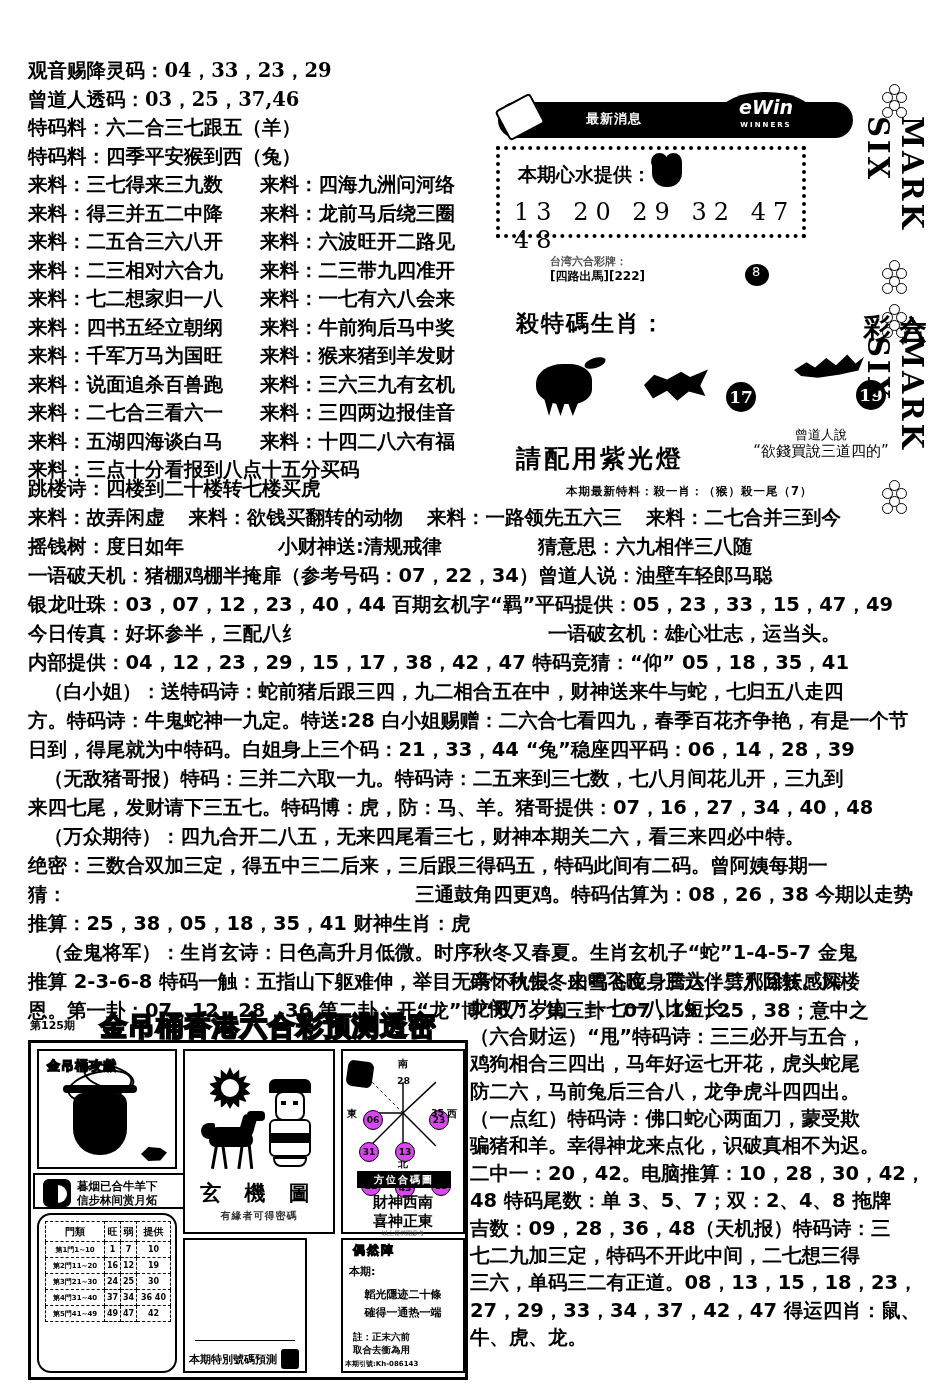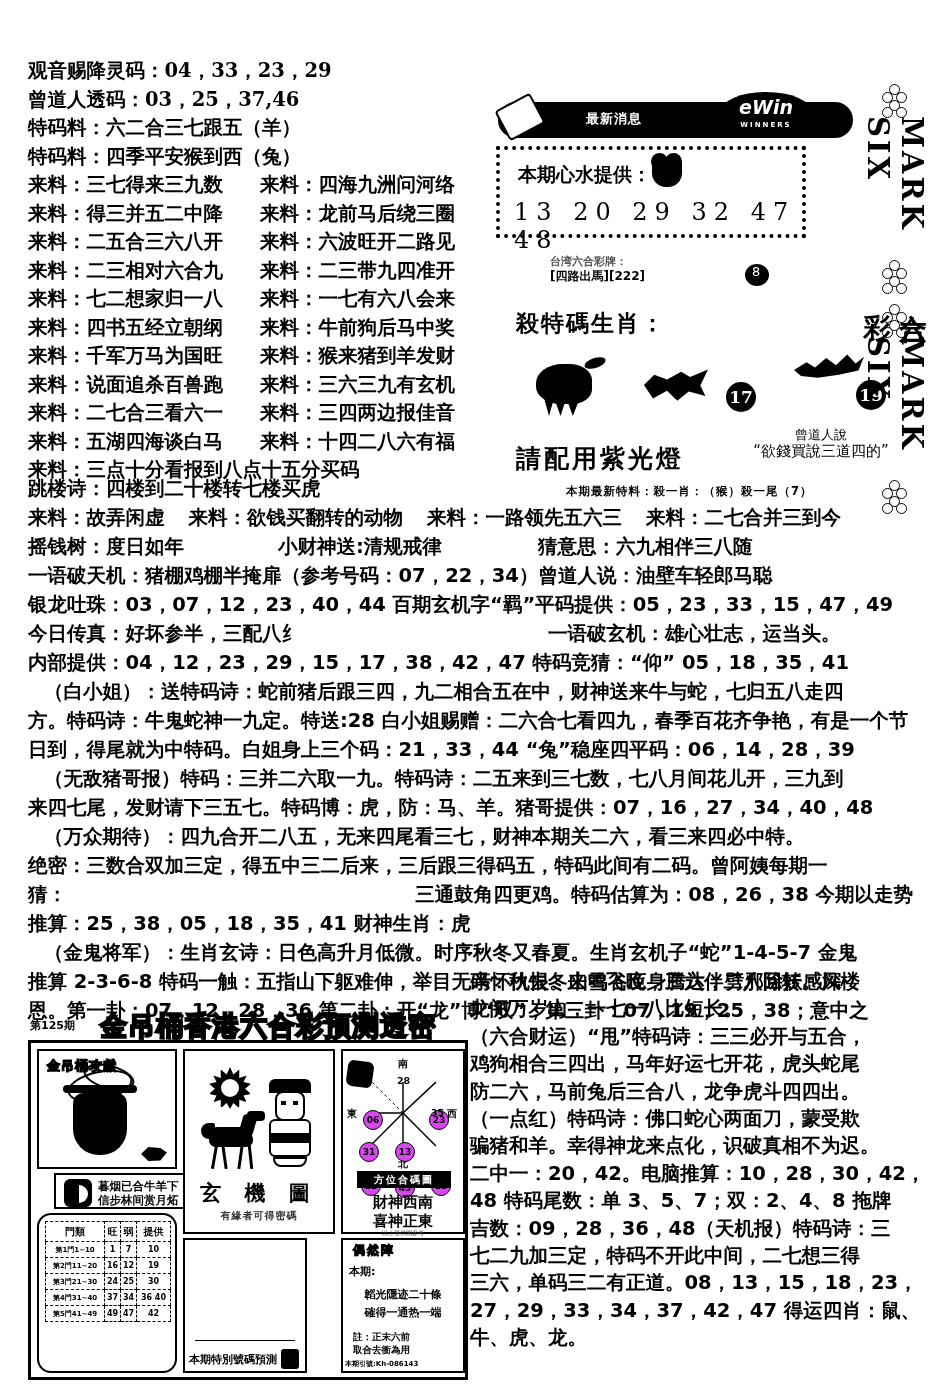--- a/index.html
+++ b/index.html
@@ -156,21 +156,21 @@
   .sheet-issue { position:absolute; left:2px; top:10px; font-size:11px; font-weight:700; }
   .sheet-title {
     position:absolute; left:72px; top:0px; font-size:27px; font-weight:700;
     letter-spacing:1px; color:#000000;
     -webkit-text-stroke:2px #000;
     text-shadow: 1px 1px 0 #000;
   }
   .sheet-frame { position:absolute; left:0px; top:32px; width:440px; height:340px; border:3px solid #000; background:#fff;}
   .cell { position:absolute; border:2px solid #000; background:#fff; }
   #cellA { left:6px;  top:6px;  width:140px; height:120px; }
-  #cellB { left:23px;  top:130px;width:168px; height:36px;text-decoration:underline; }
+  #cellB { left:2px;  top:130px;width:168px; height:36px;text-decoration:underline; }
   #cellC { left:6px;  top:170px;width:140px; height:160px;border-radius:14px; }
   #cellD { left:152px;top:6px;  width:152px; height:185px; }
   #cellE { left:152px;top:195px;width:124px; height:135px; }
   #cellF { left:310px;top:6px;  width:124px; height:185px; }
   #cellG { left:310px;top:195px;width:124px; height:135px; }
 
   .cellA-title { position:absolute; left:8px; top:6px; font-size:13px; font-weight:700; letter-spacing:1px;
     color:#fff; -webkit-text-stroke:1.3px #000;}
   .pot { position:absolute; left:34px; top:42px; width:54px; height:62px; background:#000;
     border-radius: 10px 10px 26px 26px; }

